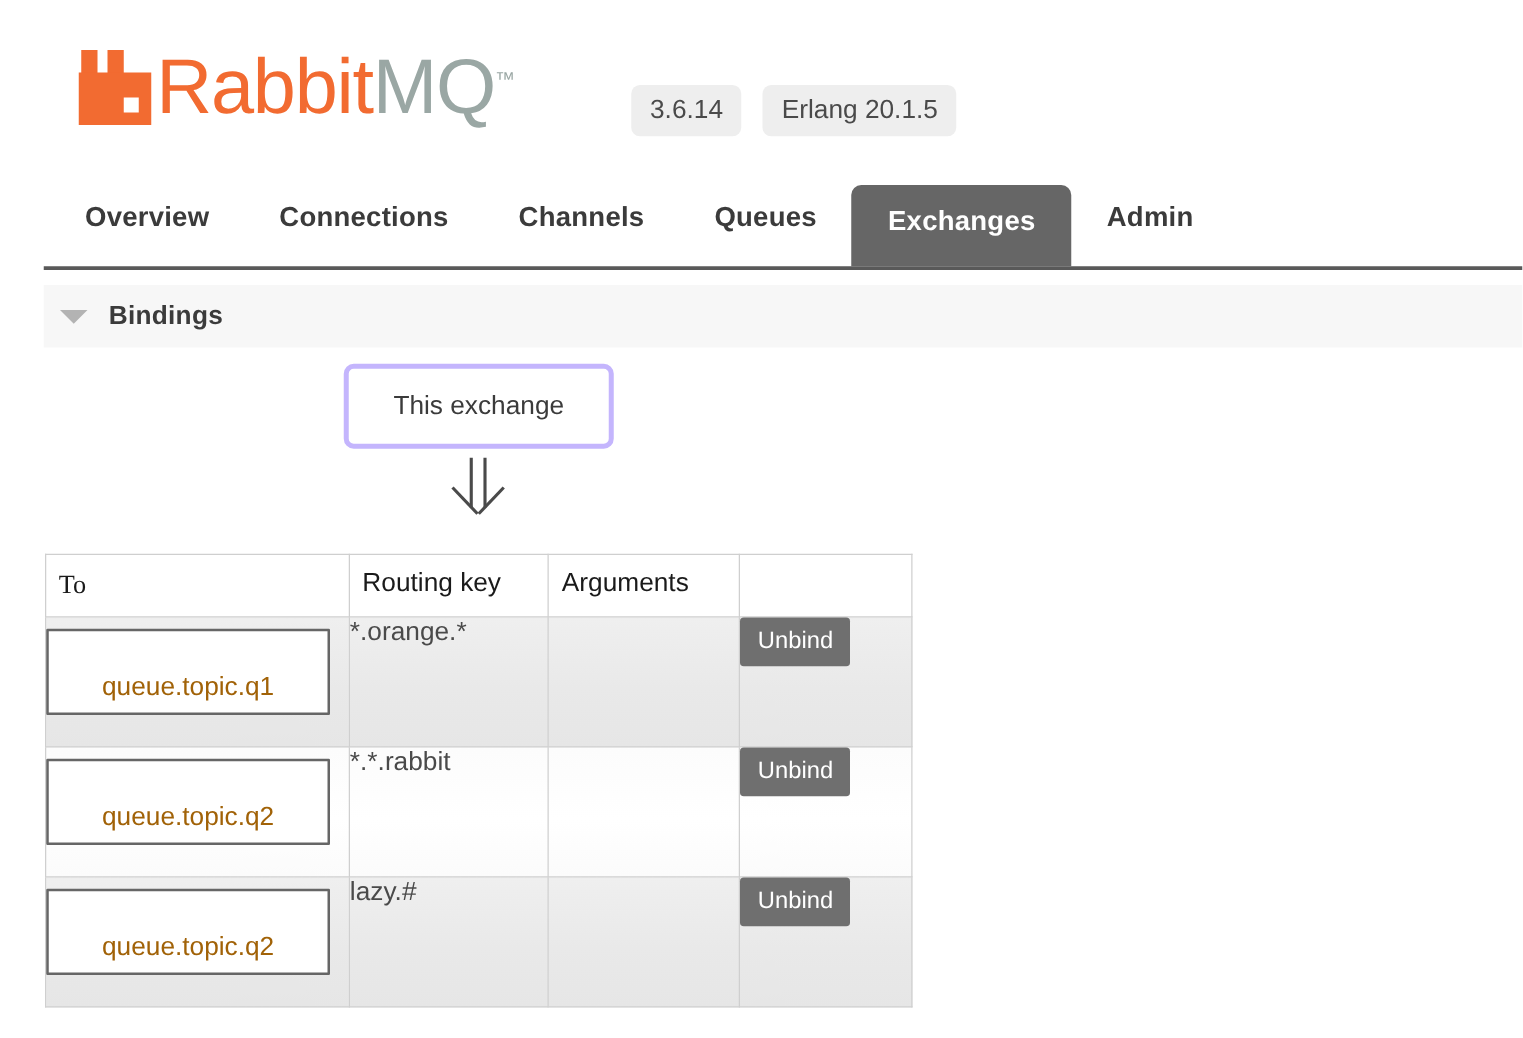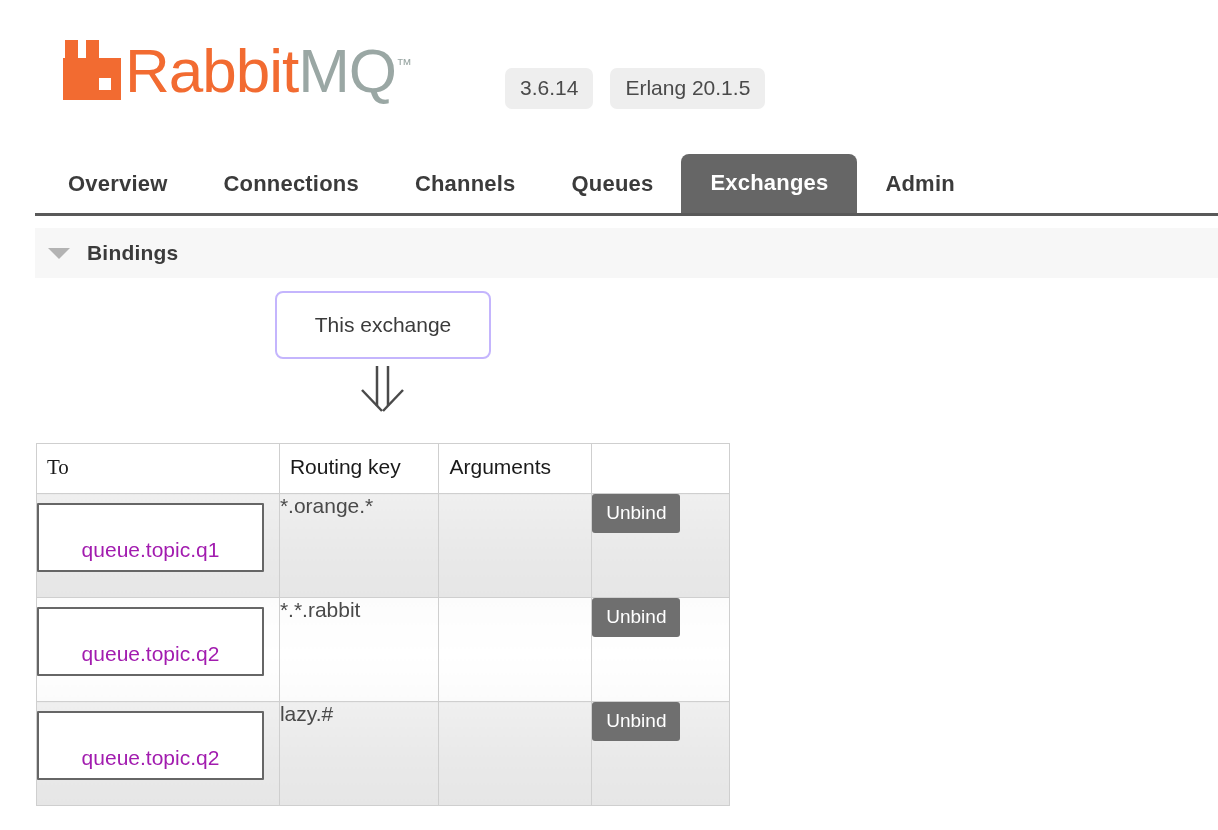--- a/index.html
+++ b/index.html
@@ -121,21 +121,20 @@
     left: 0;
     top: 148px;
     width: 1218px;
     height: 68px;
   }
   .tabs {
     position: absolute;
     left: 40px;
     top: 0;
     display: flex;
-    align-items: flex-end;
     height: 65px;
   }
   .tab {
     font-size: 22px;
     font-weight: bold;
     color: #3b3b3b;
     padding: 13px 28px 16px 28px;
     line-height: 26px;
     white-space: nowrap;
     border-radius: 8px 8px 0 0;
@@ -184,21 +183,21 @@
     letter-spacing: 0.2px;
   }
 
   
   .exchange-node {
     position: absolute;
     left: 275px;
     top: 291px;
     width: 216px;
     height: 68px;
-    border: 2px solid #c4b5fd;
+    border: 4px solid #c4b5fd;
     border-radius: 8px;
     background: #ffffff;
     display: flex;
     align-items: center;
     justify-content: center;
     font-size: 21px;
     color: #3b3b3b;
   }
 
   .down-arrow {
@@ -250,21 +249,21 @@
 
   .queue-link {
     display: block;
     width: 227px;
     height: 69px;
     background: #ffffff;
     border: 2px solid #666666;
     border-radius: 1px;
     text-align: center;
     font-size: 21px;
-    color: #a21caf;
+    color: #a16207;
     line-height: 69px;
     cursor: pointer;
     position: relative;
     top: 9px;
     left: 0px;
   }
   .queue-link span {
     position: relative;
     top: 10px;
   }

